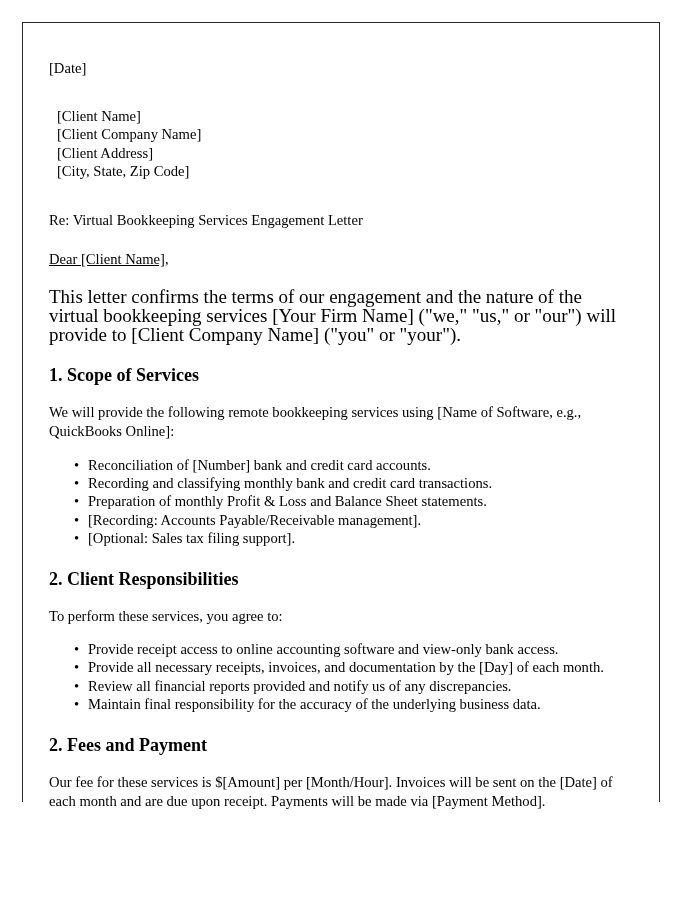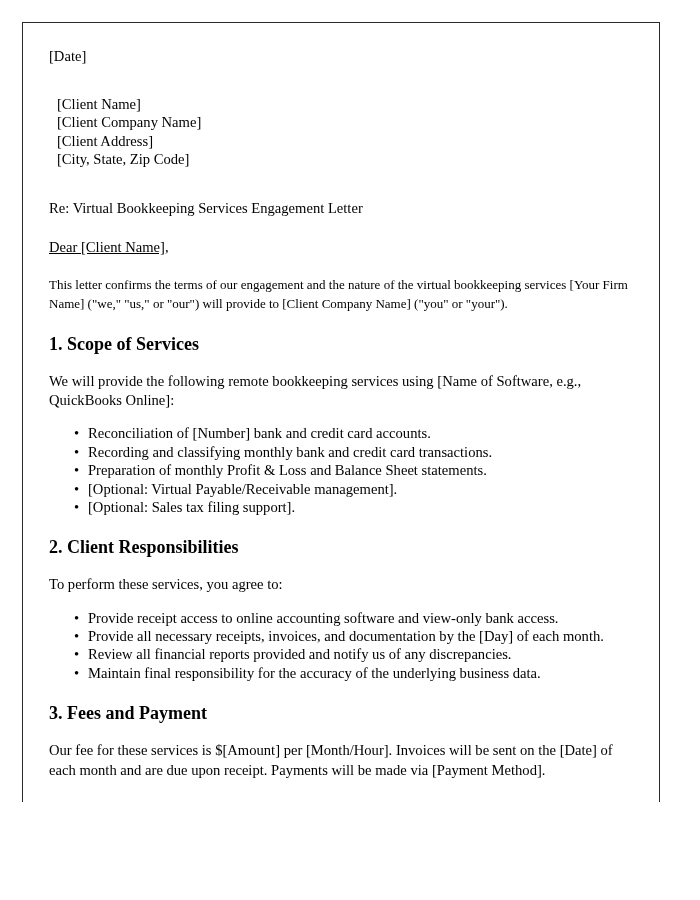--- a/index.html
+++ b/index.html
@@ -27,21 +27,21 @@
     border-top: 1.4px solid #2a2a2a;
     border-right: 1.4px solid #2a2a2a;
     border-bottom: none;
     box-sizing: border-box;
     background: #ffffff;
   }
 
   #doc-body {
     position: absolute;
     left: 49px;
-    top: 22px;
+    top: 34px;
     width: 585px;
   }
 
   .letter-date {
     font-size: 14.6px;
     line-height: 18px;
     margin: 0;
     padding-top: 25px;
   }
 
@@ -63,21 +63,21 @@
 
   .salutation {
     font-size: 14.6px;
     line-height: 18px;
     margin: 0;
     padding-top: 21px;
     text-decoration: underline;
   }
 
   .body-para {
-    font-size: 13px;
+    font-size: 19px;
     line-height: 19.2px;
     margin: 0;
     padding-top: 19px;
     text-align: left;
   }
 
   .section-heading {
     font-size: 18px;
     line-height: 21px;
     font-weight: bold;
@@ -138,32 +138,32 @@
   <p class="body-para">This letter confirms the terms of our engagement and the nature of the virtual bookkeeping services [Your Firm Name] ("we," "us," or "our") will provide to [Client Company Name] ("you" or "your").</p>
 
   <h2 class="section-heading">1. Scope of Services</h2>
 
   <p class="intro-para">We will provide the following remote bookkeeping services using [Name of Software, e.g., QuickBooks Online]:</p>
 
   <ul class="bullet-list">
     <li>Reconciliation of [Number] bank and credit card accounts.</li>
     <li>Recording and classifying monthly bank and credit card transactions.</li>
     <li>Preparation of monthly Profit &amp; Loss and Balance Sheet statements.</li>
-    <li>[Optional: Virtual Payable/Receivable management].</li>
+    <li>[Recording: Accounts Payable/Receivable management].</li>
     <li>[Optional: Sales tax filing support].</li>
   </ul>
 
   <h2 class="section-heading">2. Client Responsibilities</h2>
 
   <p class="intro-para">To perform these services, you agree to:</p>
 
   <ul class="bullet-list">
     <li>Provide receipt access to online accounting software and view-only bank access.</li>
     <li>Provide all necessary receipts, invoices, and documentation by the [Day] of each month.</li>
     <li>Review all financial reports provided and notify us of any discrepancies.</li>
     <li>Maintain final responsibility for the accuracy of the underlying business data.</li>
   </ul>
 
-  <h2 class="section-heading">3. Fees and Payment</h2>
+  <h2 class="section-heading">2. Fees and Payment</h2>
 
   <p class="intro-para">Our fee for these services is $[Amount] per [Month/Hour]. Invoices will be sent on the [Date] of each month and are due upon receipt. Payments will be made via [Payment Method].</p>
 
 </div>
 
 </body></html>

